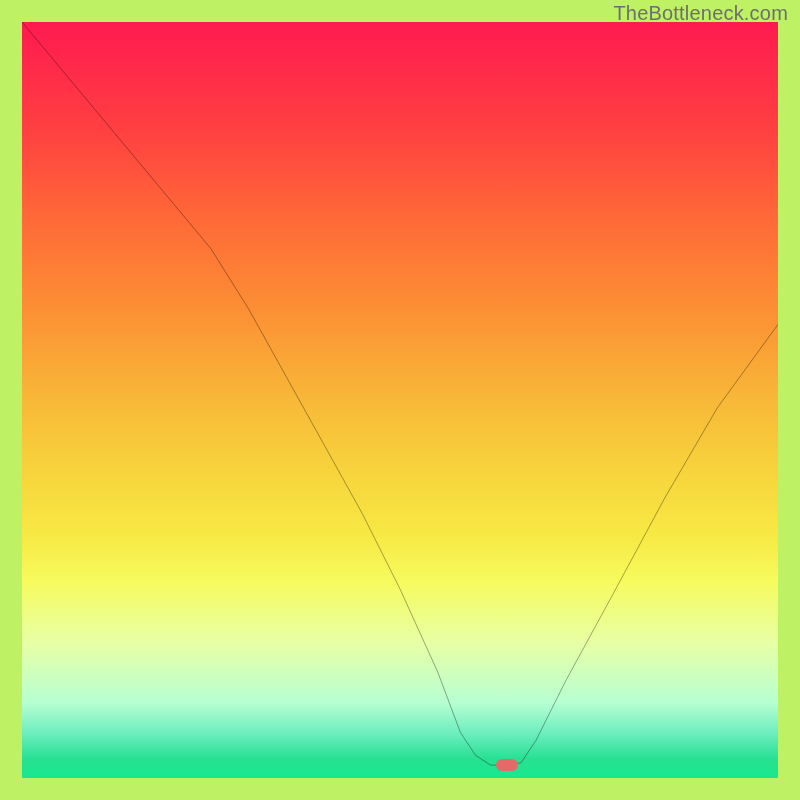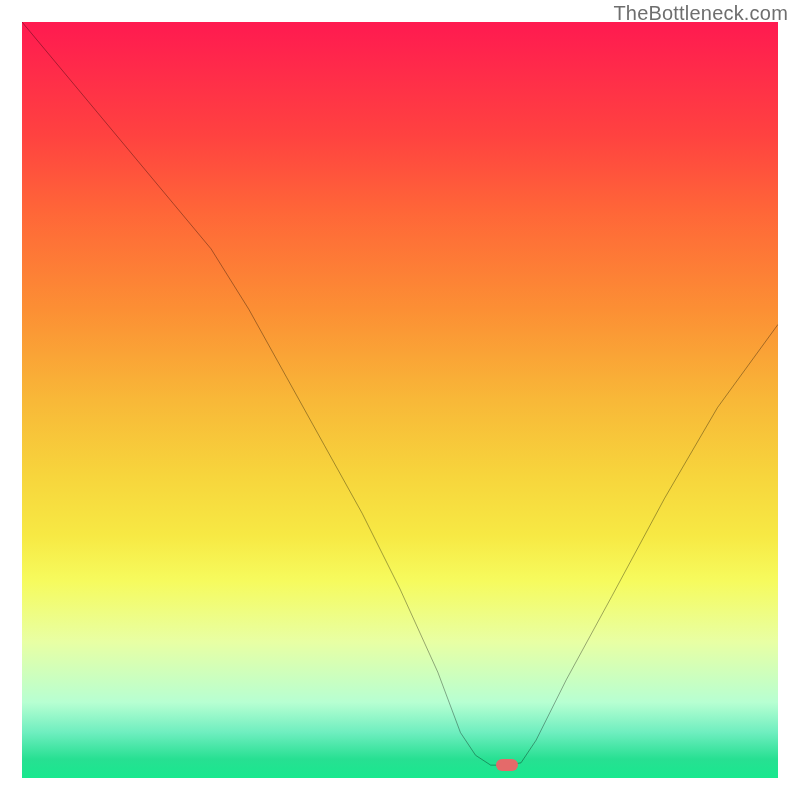--- a/index.html
+++ b/index.html
@@ -7,21 +7,21 @@
     padding: 0;
     width: 800px;
     height: 800px;
     background: #000;
     overflow: hidden;
   }
   .chart-container {
     position: relative;
     width: 800px;
     height: 800px;
-    background: #ffffff;
+    background: #bef264;
   }
   .plot-area {
     position: absolute;
     left: 22px;
     top: 22px;
     width: 756px;
     height: 756px;
   }
   .gradient-bg {
     position: absolute;

